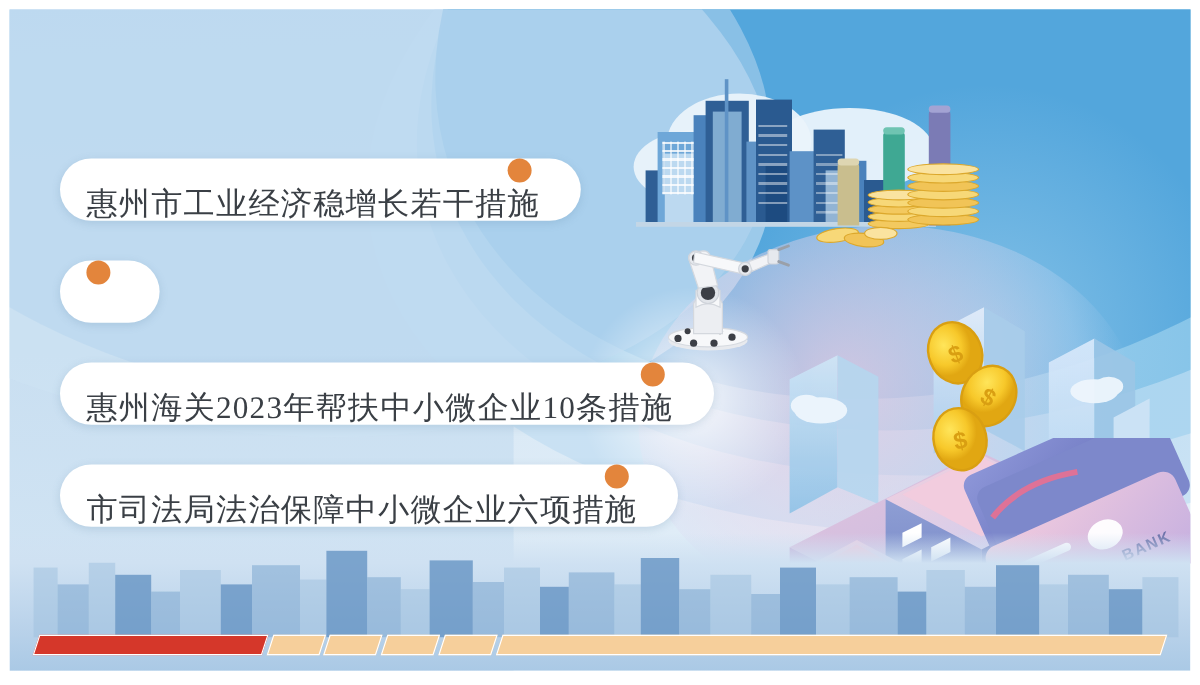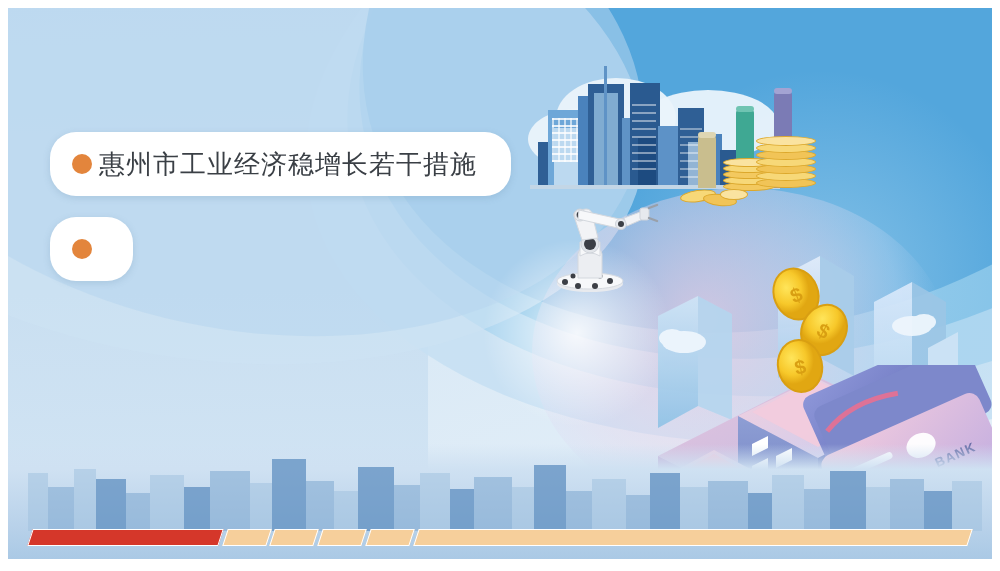--- a/index.html
+++ b/index.html
@@ -38,23 +38,23 @@
 
   
   #title-pill{position:absolute;left:48px;top:40px;height:48px;padding:0 26px;
       display:flex;align-items:center;border-radius:26px;
       background:linear-gradient(180deg,#6cb4dd 0%,#59a7d6 55%,#4f9fd2 100%);
       box-shadow:0 0 0 4px #ffffff, 0 2px 6px rgba(40,90,130,.25);}
   #title-pill .t{color:#ffffff;font-size:27px;font-weight:bold;letter-spacing:1px;
       white-space:nowrap;text-shadow:0 1px 1px rgba(30,80,120,.25);}
 
   
-  .card{position:absolute;left:42px;height:64px;display:flex;align-items:center;
+  .card{position:absolute;left:42px;height:52px;display:flex;align-items:flex-end;
       background:#ffffff;border-radius:26px;padding-left:22px;padding-right:34px;
-      box-shadow:0 2px 7px rgba(90,130,165,.22);}
+      box-shadow:0 2px 7px rgba(90,130,165,.22);flex-direction:column;}
   .card .dot{width:20px;height:20px;border-radius:50%;background:#e3853c;flex:0 0 auto;
       margin-right:7px;}
   .card .txt{font-family:"Liberation Serif","DejaVu Serif",serif;
       font-size:26px;color:#3a3f45;white-space:nowrap;letter-spacing:1px;}
   .c1{top:124px;}
   .c2{top:209px;}
   .c3{top:294px;}
   .c4{top:379px;}
 
   
@@ -374,20 +374,28 @@
       </svg>
     </div>
 
 
     <div class="card c1">
       <span class="dot"></span>
       <span class="txt">惠州市工业经济稳增长若干措施</span>
     </div>
     <div class="card c2">
       <span class="dot"></span>
+    </div>
+    <div class="card c3">
+      <span class="dot"></span>
+      <span class="txt">惠州海关2023年帮扶中小微企业10条措施</span>
+    </div>
+    <div class="card c4">
+      <span class="dot"></span>
+      <span class="txt">市司法局法治保障中小微企业六项措施</span>
     </div>
 
     <div id="strip">
       <div class="stripbg"></div>
       <div class="sil light" style="left:20px;width:20px;height:58px;"></div>
       <div class="sil" style="left:40px;width:26px;height:44px;"></div>
       <div class="sil light" style="left:66px;width:22px;height:62px;"></div>
       <div class="sil dark" style="left:88px;width:30px;height:52px;"></div>
       <div class="sil" style="left:118px;width:24px;height:38px;"></div>
       <div class="sil light" style="left:142px;width:34px;height:56px;"></div>

